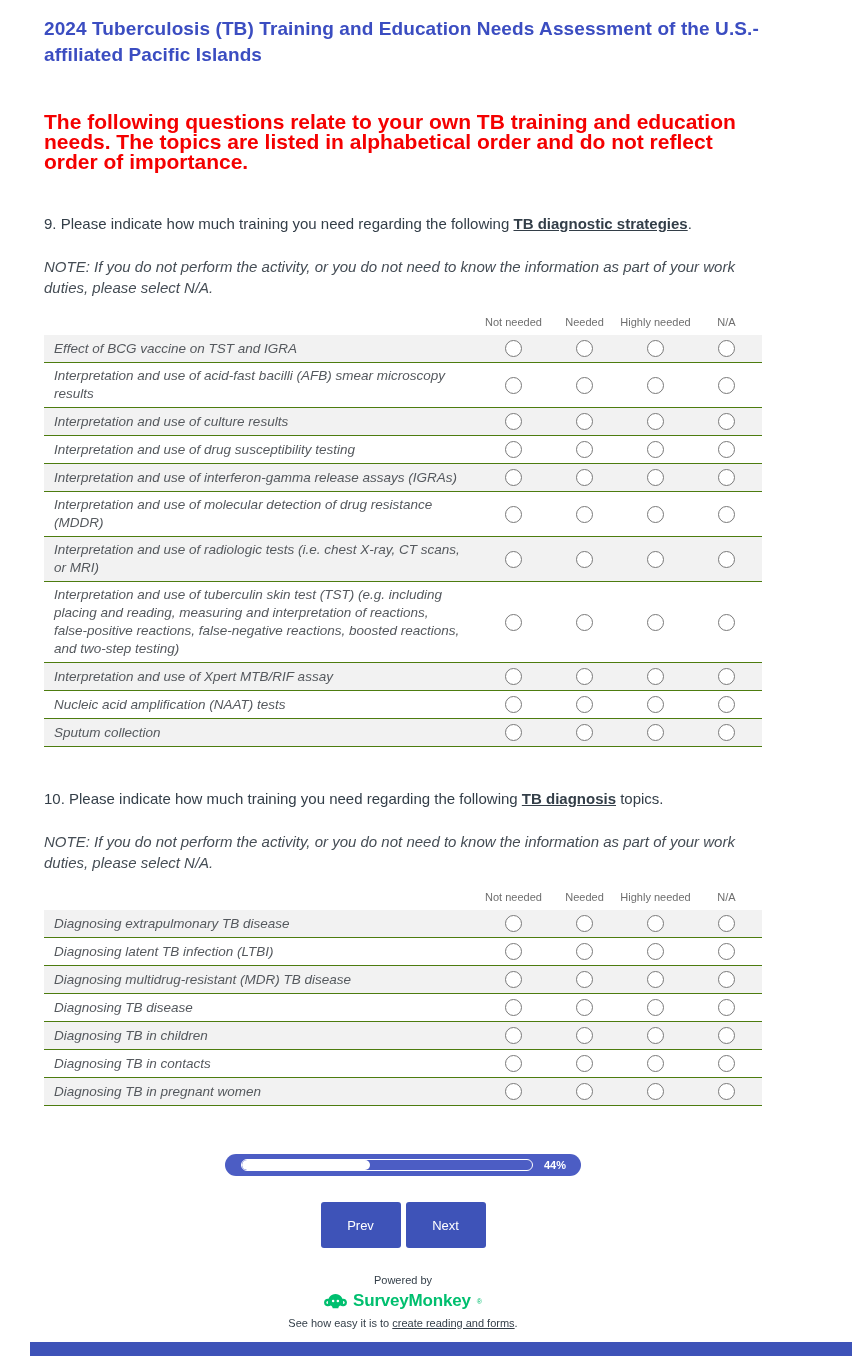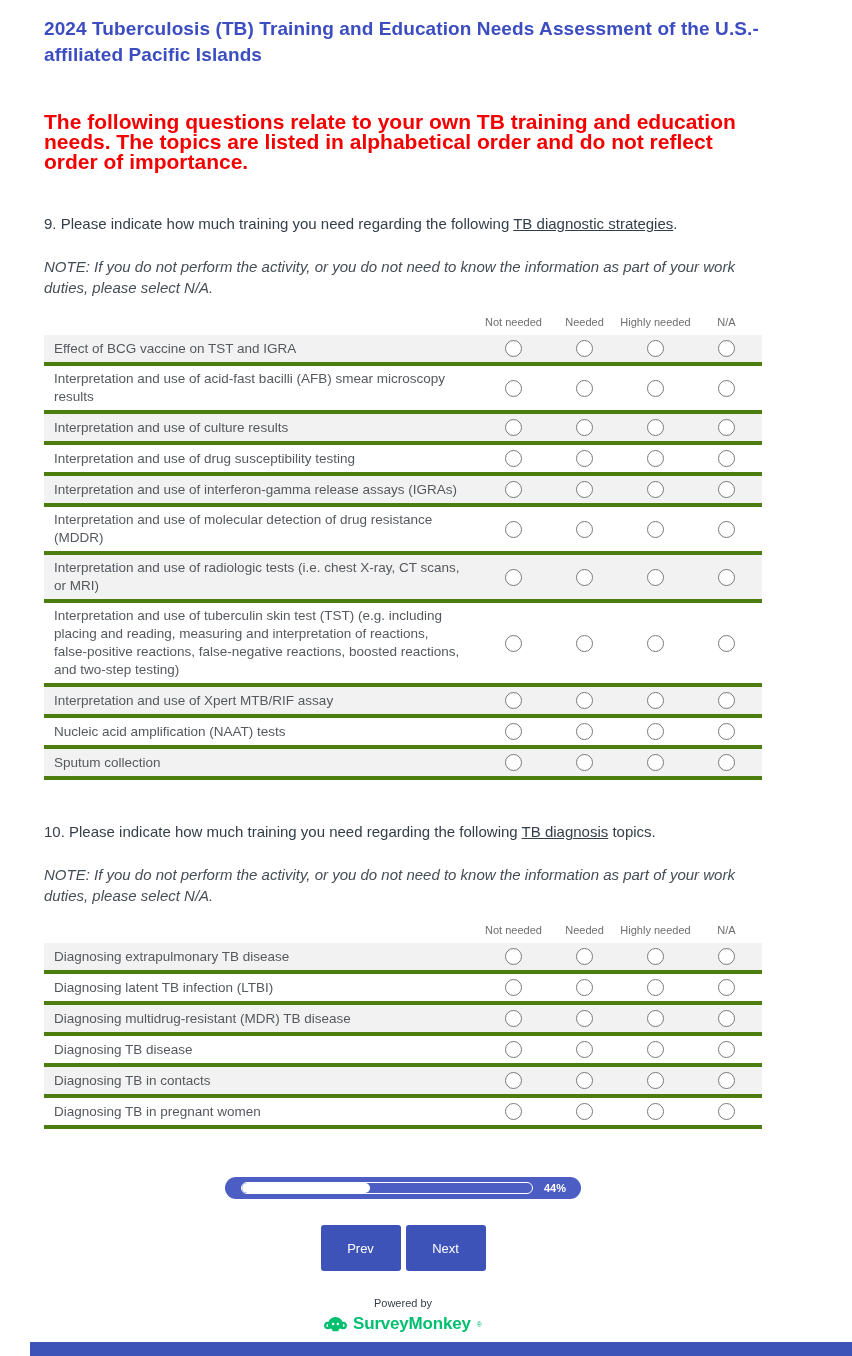--- a/index.html
+++ b/index.html
@@ -4,28 +4,28 @@
 <style>
   html,body{margin:0;padding:0;background:#fff;}
   .page{position:relative;width:852px;height:1356px;background:#fff;overflow:hidden;
         font-family:"Liberation Sans",sans-serif;-webkit-font-smoothing:antialiased;}
   .content{margin-left:44px;width:718px;padding-top:16px;}
 
   .title{margin:0;font-size:19px;line-height:26px;font-weight:700;color:#3B4DC1;letter-spacing:.1px;}
   .intro{margin:44px 0 0;font-size:21px;line-height:20px;font-weight:700;color:#F40000;}
 
   .qtext{margin:42px 0 0;font-size:15px;line-height:20px;color:#333E48;}
-  .emph{font-weight:400;text-decoration:underline;}
+  .emph{font-weight:700;text-decoration:underline;}
   .note{margin:22px 0 0;font-size:15px;line-height:21px;font-style:italic;color:#454D55;}
 
   .matrix{margin-top:14px;}
   .mhead{display:flex;align-items:flex-start;padding:4px 0 6px;}
   .mspacer{flex:1;}
   .mcol{width:71px;text-align:center;font-size:11px;line-height:13px;color:#6E6E6E;}
-  .mrow{display:flex;align-items:center;border-bottom:4px solid #4d7c0f;min-height:27px;}
+  .mrow{display:flex;align-items:center;border-bottom:1px solid #4d7c0f;min-height:27px;font-style:italic;}
   .mrows > .mrow:nth-child(odd){background:#F2F2F2;}
   .mlabel{flex:1;padding:4px 16px 4px 10px;font-size:13.5px;line-height:18px;color:#55595E;}
   .mcell{width:71px;display:flex;justify-content:center;align-items:center;}
   .radio{display:block;width:17px;height:17px;border:1.5px solid #7A7A7A;border-radius:50%;
          background:#fff;box-sizing:border-box;cursor:pointer;}
   .qsection2{margin-top:34px;}
 
   .progress{margin:48px auto 0;width:356px;height:22px;background:#4C5DC4;border-radius:11px;
             display:flex;align-items:center;}
   .ptrack{margin-left:16px;width:292px;height:12px;border:1.5px solid #fff;border-radius:7px;
@@ -294,20 +294,35 @@
               </div>
               <div class="mcell">
                 <span class="radio"></span>
               </div>
               <div class="mcell">
                 <span class="radio"></span>
               </div>
             </div>
             <div class="mrow">
               <div class="mlabel">Diagnosing TB disease</div>
+              <div class="mcell">
+                <span class="radio"></span>
+              </div>
+              <div class="mcell">
+                <span class="radio"></span>
+              </div>
+              <div class="mcell">
+                <span class="radio"></span>
+              </div>
+              <div class="mcell">
+                <span class="radio"></span>
+              </div>
+            </div>
+            <div class="mrow">
+              <div class="mlabel">Diagnosing TB in children</div>
               <div class="mcell">
                 <span class="radio"></span>
               </div>
               <div class="mcell">
                 <span class="radio"></span>
               </div>
               <div class="mcell">
                 <span class="radio"></span>
               </div>
               <div class="mcell">

